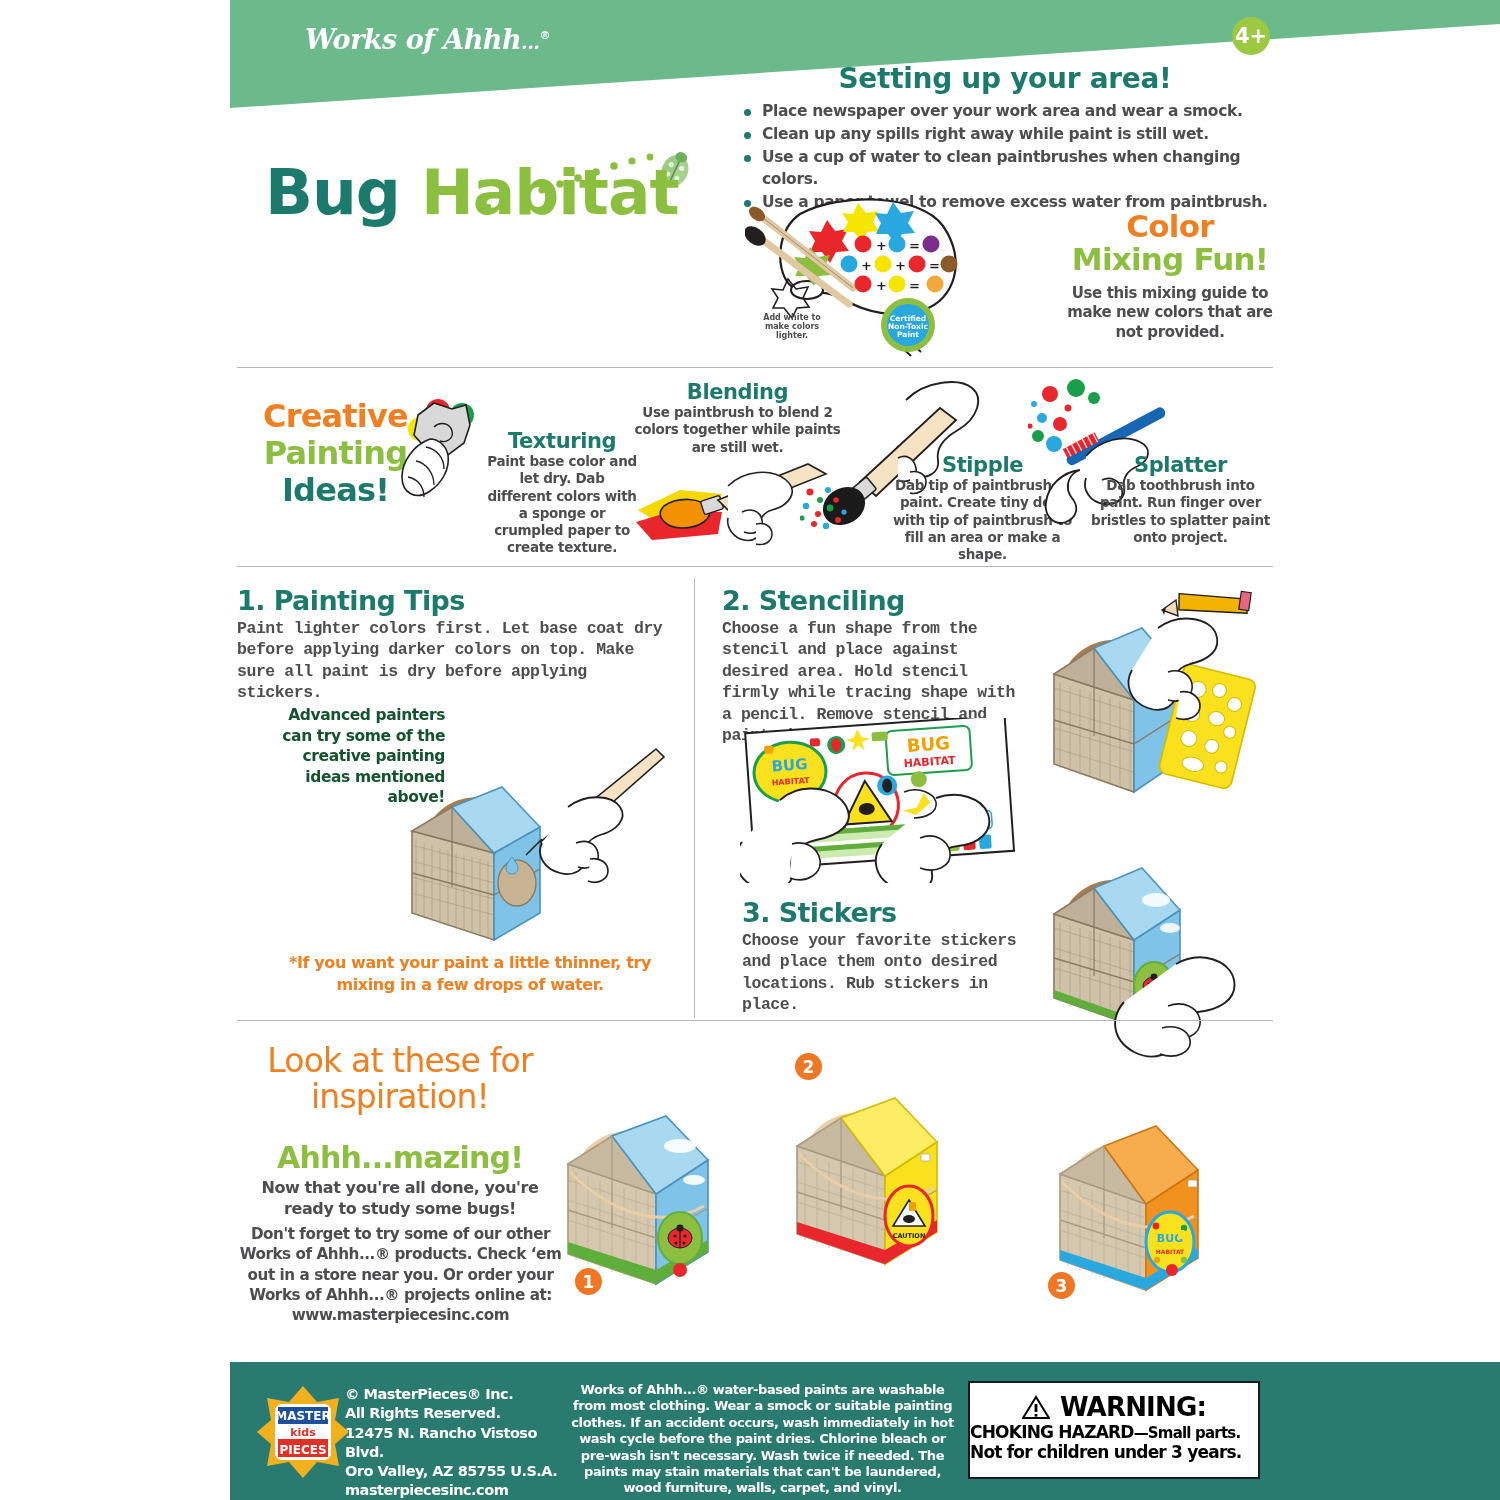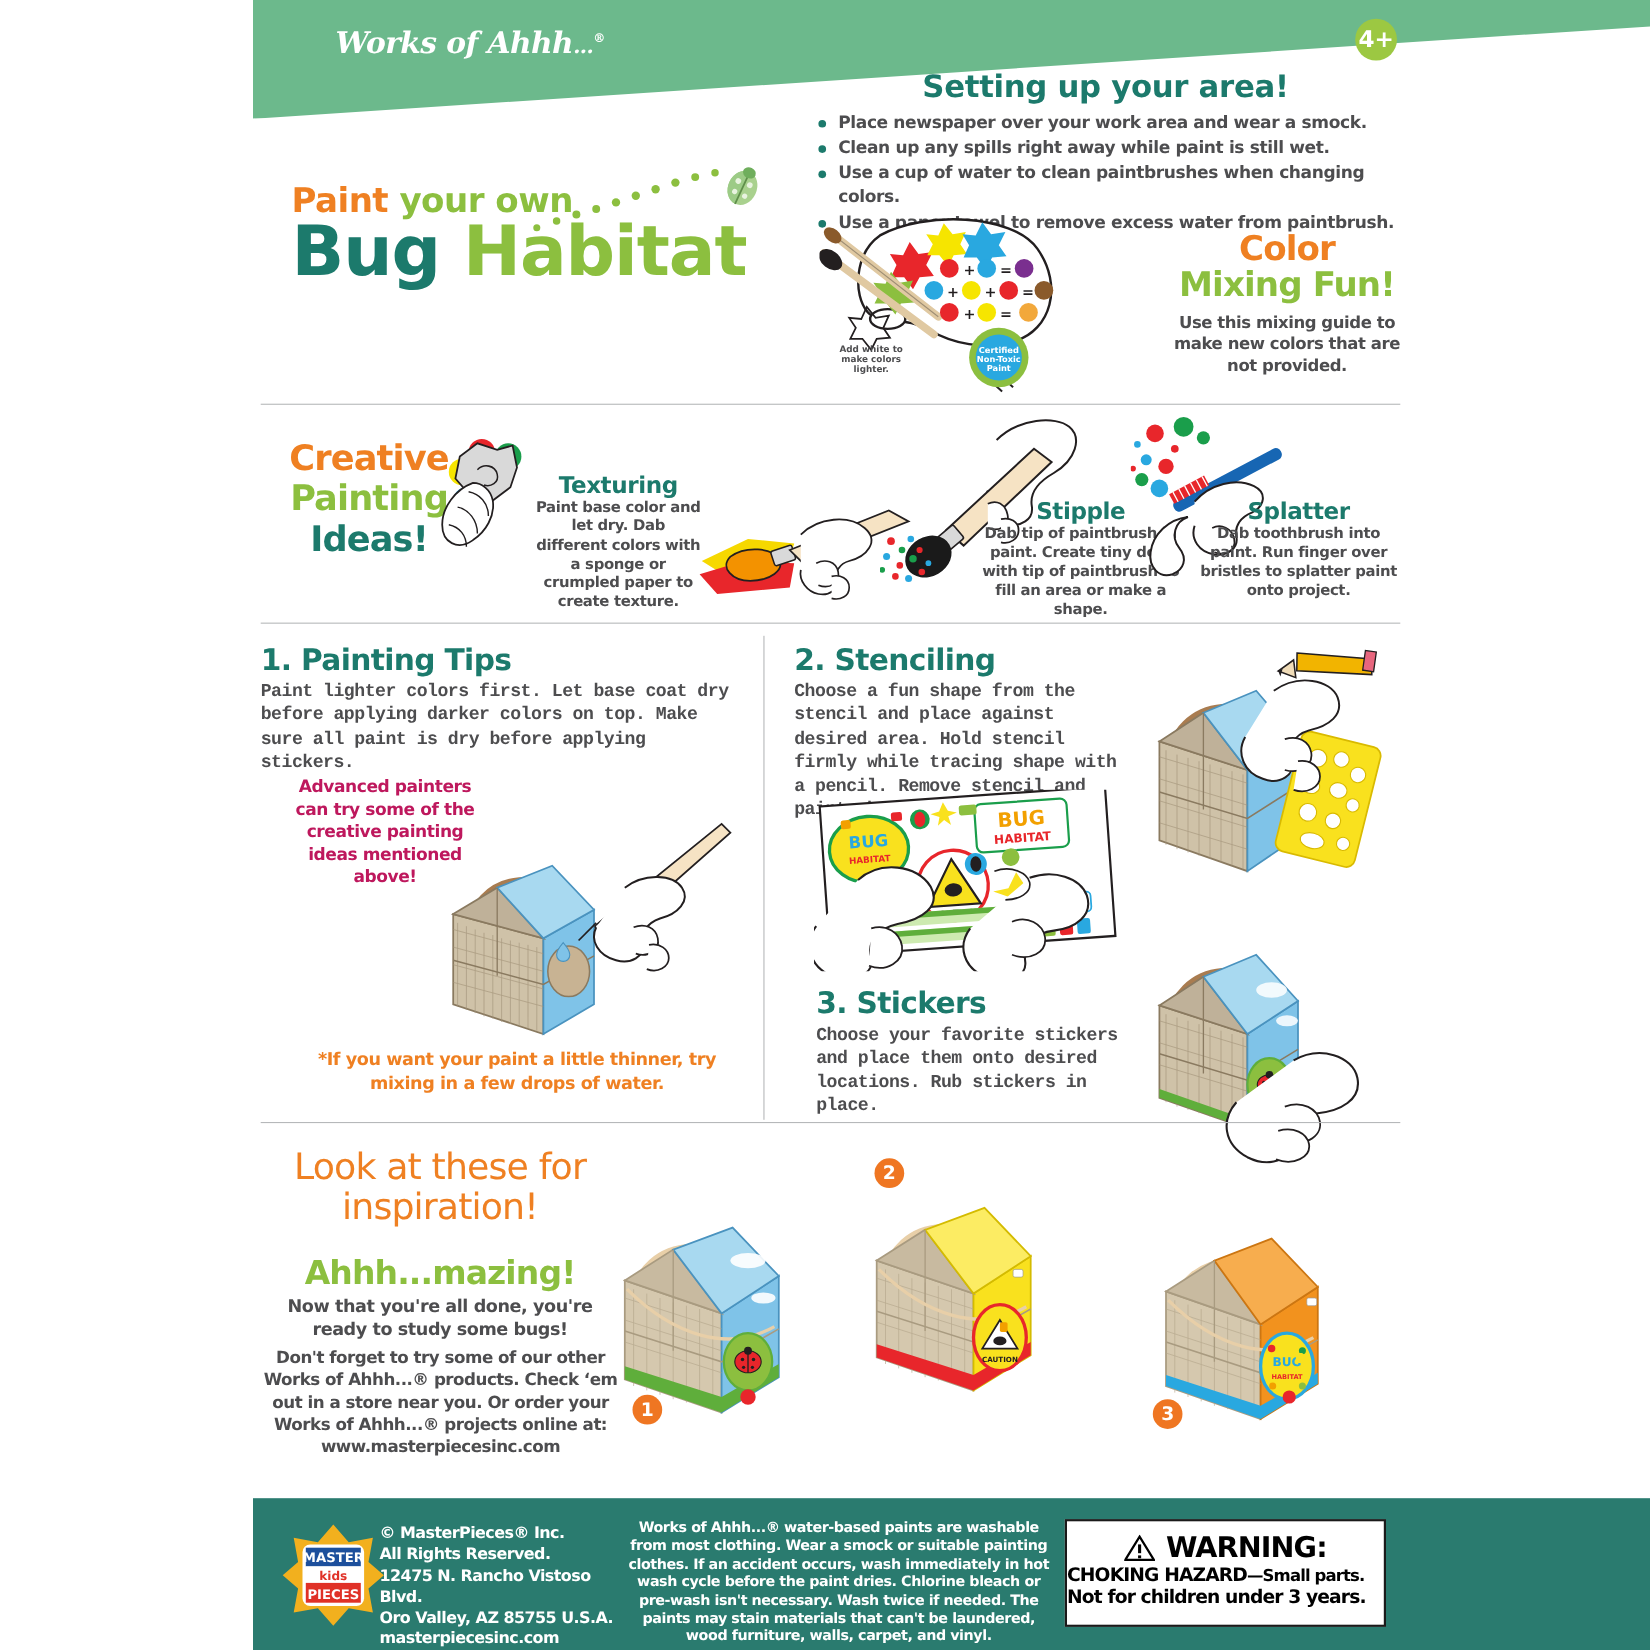--- a/index.html
+++ b/index.html
@@ -198,27 +198,27 @@
     color: #4d4d4f;
     font-family: Liberation Mono, monospace;
     font-weight: bold;
     font-size: 16.5px;
     line-height: 1.3;
     letter-spacing: -0.45px;
     margin-top: 2px;
   }
   .advanced-note {
     position: absolute; left: 255px; top: 705px; width: 190px;
-    color: #be185d;
+    color: #14532d;
     font-family: "DejaVu Sans", sans-serif;
     font-weight: bold;
     font-size: 15.5px;
     line-height: 1.33;
     letter-spacing: -0.4px;
-    text-align: center;
+    text-align: right;
   }
   .thinner-note {
     position: absolute; left: 260px; top: 952px; width: 420px;
     color: #ef8022;
     font-family: "DejaVu Sans", sans-serif;
     font-weight: bold;
     font-size: 16px;
     line-height: 1.35;
     letter-spacing: -0.4px;
     text-align: center;
@@ -378,24 +378,20 @@
         <ellipse cx="12" cy="-1" rx="6" ry="5" fill="#6fae5c"></ellipse>
         <circle cx="6" cy="10" r="2.6" fill="#e8f3df"></circle>
         <circle cx="17" cy="9" r="2.6" fill="#e8f3df"></circle>
         <circle cx="7" cy="20" r="2.4" fill="#e8f3df"></circle>
         <circle cx="17" cy="20" r="2.4" fill="#e8f3df"></circle>
       </g>
     </svg>
   </div>
 
   <div class="title-block">
-    <div class="title-line1">
-      <span class="orange">Paint</span>
-      <span class="green">your own</span>
-    </div>
     <div class="title-line2">
       <span class="teal">Bug</span>
       <span class="lime">Habitat</span>
     </div>
   </div>
 
   <div class="mixing-block">
     <div class="palette-art">
       <svg width="300" height="170" viewBox="0 0 300 170">
 
@@ -487,20 +483,24 @@
       <path d="M26 62 c10 2 18 10 18 22" fill="none" stroke="#231f20" stroke-width="1.3"></path>
       <path d="M16 76 c10 2 18 12 18 24" fill="none" stroke="#231f20" stroke-width="1.3"></path>
       <path d="M8 92 c10 2 16 10 16 20" fill="none" stroke="#231f20" stroke-width="1.3"></path>
     </svg>
   </div>
   <div class="tech" style="left:487px; top:385px; width:150px;margin-top:44px;">
     <div class="tech-name">Texturing</div>
     <div class="tech-desc">Paint base color and let dry. Dab different colors with a sponge or crumpled paper to create texture.</div>
   </div>
 
+  <div class="tech" style="left:630px; top:380px; width:215px;">
+    <div class="tech-name">Blending</div>
+    <div class="tech-desc">Use paintbrush to blend 2 colors together while paints are still wet.</div>
+  </div>
   <div class="illus" style="left:630px; top:450px;">
     <svg width="230" height="110" viewBox="0 0 230 110">
       <path d="M8 60 L50 40 L92 44 L86 64 L40 80 Z" fill="#f6d800"></path>
       <path d="M6 72 L46 60 L92 62 L88 84 L22 90 Z" fill="#e8262b"></path>
       <path d="M34 56 c14 -10 38 -8 44 2 c6 10 -8 20 -26 20 c-16 0 -28 -12 -18 -22 Z" fill="#f39200" stroke="#231f20" stroke-width="1.6"></path>
       <rect x="72" y="48" width="20" height="14" rx="2" fill="#d9d9d9" stroke="#231f20" stroke-width="1.4" transform="rotate(-18 82 55)"></rect>
       <path d="M88 50 L178 14 L196 24 L100 62 Z" fill="#f6e3c4" stroke="#231f20" stroke-width="1.6"></path>
       <path d="M98 36 c16 -16 44 -18 58 -6 c14 12 2 26 -14 30 c-8 2 -14 10 -12 18 c2 8 -6 14 -16 12 c-10 -2 -18 -12 -16 -22" fill="#ffffff" stroke="#231f20" stroke-width="1.6"></path>
       <path d="M112 62 c8 -4 18 -2 20 8 c2 10 -8 16 -18 12" fill="#ffffff" stroke="#231f20" stroke-width="1.5"></path>
       <path d="M126 74 c8 -2 16 2 16 10 c0 8 -8 12 -16 10" fill="#ffffff" stroke="#231f20" stroke-width="1.5"></path>

